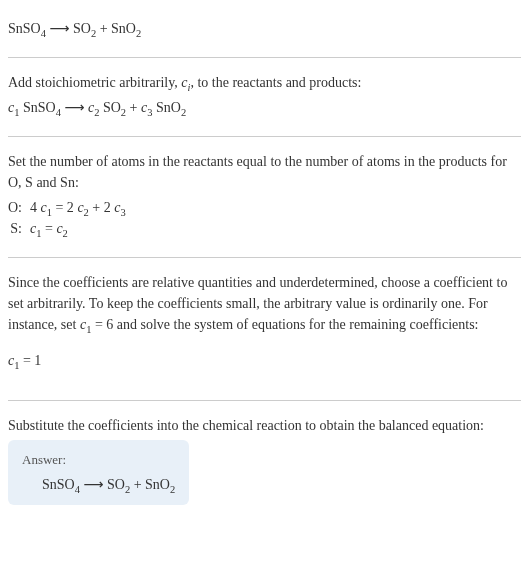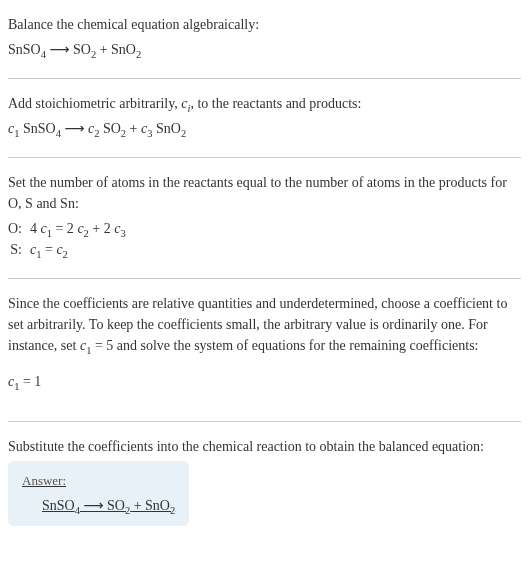--- a/index.html
+++ b/index.html
@@ -52,42 +52,40 @@
       display: table-cell;
       text-align: left;
       margin-top: 8px;
     }
     .answer-box {
       background: #e8f0f8;
       border-radius: 6px;
       padding: 10px 14px;
       display: inline-block;
       margin-top: 4px;
-      text-decoration: underline;
     }
     .answer-label {
       font-size: 13px;
       color: #555555;
       margin-bottom: 4px;
     }
     .answer-eq {
       padding-left: 20px;
     }
     .coeff-list {
       margin: 4px 0;
     }
     .coeff-line {
       margin: 15px 0;
     }
   </style>
 </head>
 <body>
 
 <div class="section">
-  <div>Balance the chemical equation algebraically:</div>
   <div class="equation">
     <span><span>SnSO</span><span class="sub">4</span></span><span> ⟶ </span><span><span>SO</span><span class="sub">2</span></span><span> + </span><span><span>SnO</span><span class="sub">2</span></span>
   </div>
 </div>
 
 <hr class="divider">
 
 <div class="section">
   <div>
     <span>Add stoichiometric arbitrarily, </span><span class="italic">c</span><span class="sub italic">i</span><span>, to the reactants and products:</span>
@@ -110,21 +108,21 @@
       <div class="cell-label">S:</div>
       <div class="cell-value"><span class="italic">c</span><span class="sub">1</span><span> = </span><span class="italic">c</span><span class="sub">2</span></div>
     </div>
   </div>
 </div>
 
 <hr class="divider">
 
 <div class="section">
   <div>
-    <span>Since the coefficients are relative quantities and underdetermined, choose a coefficient to set arbitrarily. To keep the coefficients small, the arbitrary value is ordinarily one. For instance, set </span><span class="italic">c</span><span class="sub">1</span><span> = 5 and solve the system of equations for the remaining coefficients:</span>
+    <span>Since the coefficients are relative quantities and underdetermined, choose a coefficient to set arbitrarily. To keep the coefficients small, the arbitrary value is ordinarily one. For instance, set </span><span class="italic">c</span><span class="sub">1</span><span> = 6 and solve the system of equations for the remaining coefficients:</span>
   </div>
   <div class="coeff-list">
     <div class="coeff-line"><span class="italic">c</span><span class="sub">1</span><span> = 1</span></div>
   </div>
 </div>
 
 <hr class="divider">
 
 <div class="section">
   <div>Substitute the coefficients into the chemical reaction to obtain the balanced equation:</div>

